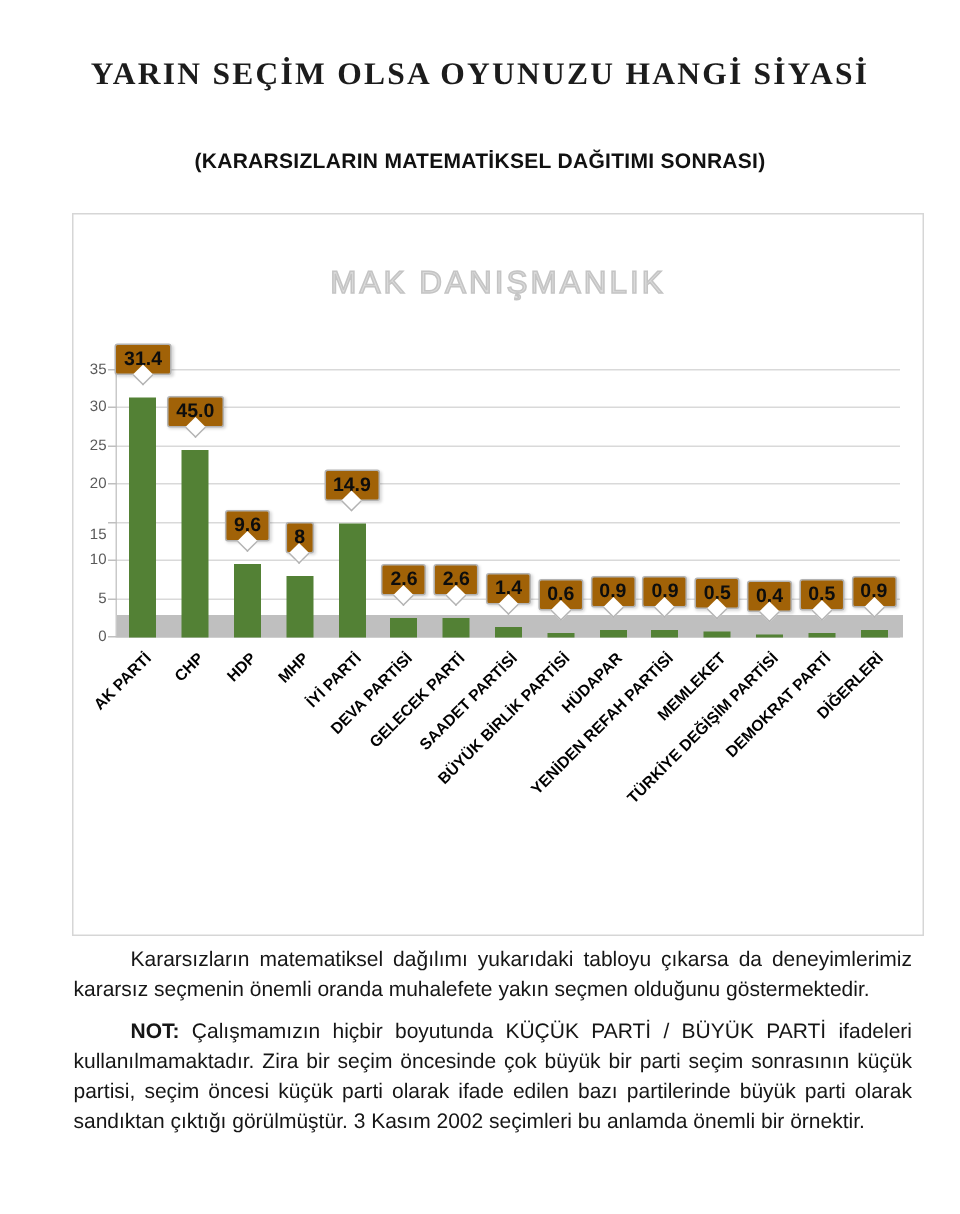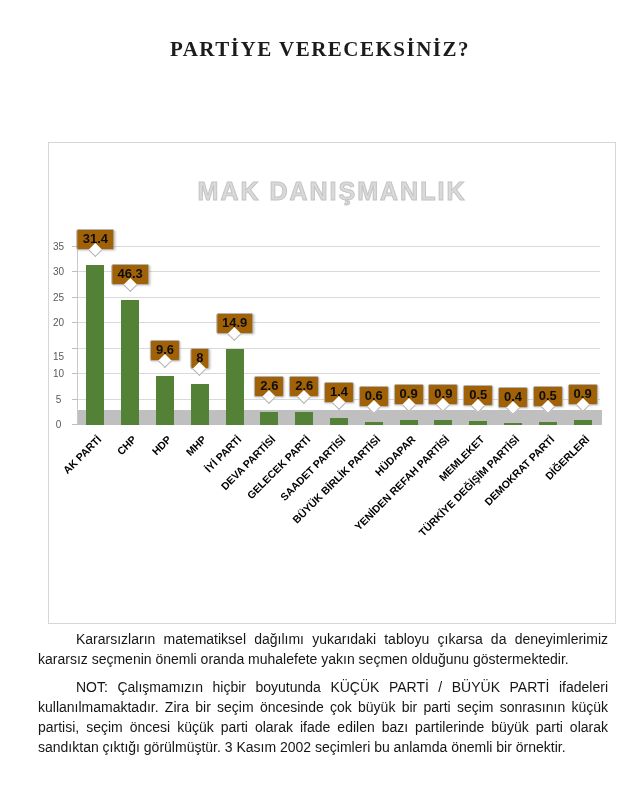--- a/index.html
+++ b/index.html
@@ -17,31 +17,31 @@
     position:absolute;top:99px;left:0;right:0;text-align:center;
     font-weight:bold;font-size:14px;letter-spacing:0.2px;color:#111;
   }
   
   .chart-frame{
     position:absolute;left:48px;top:142px;width:566px;height:480px;
     border:1px solid #d6d6d6;background:#fff;
   }
   .watermark{
     position:absolute;top:34px;left:0;right:0;text-align:center;
-    font-weight:bold;font-size:25px;letter-spacing:2px;
+    font-weight:normal;font-size:21px;letter-spacing:2px;
     color:#dadada;-webkit-text-stroke:1px #c4c4c4;
   }
   .plot{
     position:absolute;left:28px;top:104px;width:522px;height:178px;
     border-left:1px solid #c9c9c9;
   }
   .gridline{position:absolute;left:0;right:0;height:1px;background:#d9d9d9;}
   .ytickmark{position:absolute;left:-6px;width:6px;height:1px;background:#bfbfbf;}
   .ytick{
-    position:absolute;left:-32px;width:25px;text-align:center;
+    position:absolute;left:-32px;width:25px;text-align:right;
     font-size:10px;color:#595959;line-height:13px;
   }
   .band{position:absolute;left:0;right:-2px;bottom:0;z-index:1;}
   .bar{position:absolute;bottom:0;width:18px;z-index:2;}
   .callout{
     position:absolute;transform:translateX(-50%);z-index:3;
     display:flex;flex-direction:column;align-items:center;
   }
   .cbox{
     background:#a16207;border:1px solid #b3b3b3;border-radius:2px;
@@ -56,32 +56,33 @@
   .xlabel{
     position:absolute;top:186px;width:150px;text-align:right;
     transform:rotate(-45deg);transform-origin:top right;
     font-size:10.5px;font-weight:bold;color:#000;white-space:nowrap;
   }
   
   .notes{
     position:absolute;left:38px;right:32px;top:629px;
     font-size:14px;line-height:20px;text-align:justify;color:#161616;
   }
-  .notes p{margin:0 0 8px 0;text-indent:38px;}
-  .notes b{font-weight:normal;}
+  .notes p{margin:0 0 8px 11px;text-indent:38px;}
+  .notes b{font-weight:bold;}
 </style>
 </head>
 <body>
 
 <div class="page">
 
   <div class="title">
-    <div>PARTİYE VERECEKSİNİZ?</div>
+    <div>YARIN SEÇİM OLSA OYUNUZU HANGİ SİYASİ</div>
   </div>
 
+  <div class="subtitle">(KARARSIZLARIN MATEMATİKSEL DAĞITIMI SONRASI)</div>
 
   <div class="chart-frame">
     <div class="watermark">MAK DANIŞMANLIK</div>
     <div class="plot" id="plot">
         <div class="gridline" style="bottom: 0px; background: rgb(191, 191, 191);"></div>
         <div class="ytickmark" style="bottom: 0px;"></div>
         <div class="ytick" style="bottom: -6px;">0</div>
         <div class="gridline" style="bottom: 25.4286px;"></div>
         <div class="ytickmark" style="bottom: 25.4286px;"></div>
         <div class="ytick" style="bottom: 19.4286px;">5</div>
@@ -105,21 +106,21 @@
         <div class="ytick" style="bottom: 172px;">35</div>
         <div class="band" style="height: 14.7486px; background: rgb(191, 191, 191);"></div>
         <div class="bar" style="left: 8.4px; height: 159.691px; background: rgb(83, 129, 53);"></div>
         <div class="callout" style="left: 17.4px; bottom: 169.691px;">
           <div class="cbox">31.4</div>
           <div class="carrow"></div>
         </div>
         <div class="xlabel" style="left: -132.6px;">AK PARTİ</div>
         <div class="bar" style="left: 43.2px; height: 124.6px; background: rgb(83, 129, 53);"></div>
         <div class="callout" style="left: 52.2px; bottom: 134.6px;">
-          <div class="cbox">46.3</div>
+          <div class="cbox">45.0</div>
           <div class="carrow"></div>
         </div>
         <div class="xlabel" style="left: -97.8px;">CHP</div>
         <div class="bar" style="left: 78px; height: 48.8229px; background: rgb(83, 129, 53);"></div>
         <div class="callout" style="left: 87px; bottom: 58.8229px;">
           <div class="cbox">9.6</div>
           <div class="carrow"></div>
         </div>
         <div class="xlabel" style="left: -63px;">HDP</div>
         <div class="bar" style="left: 112.8px; height: 40.6857px; background: rgb(83, 129, 53);"></div>

